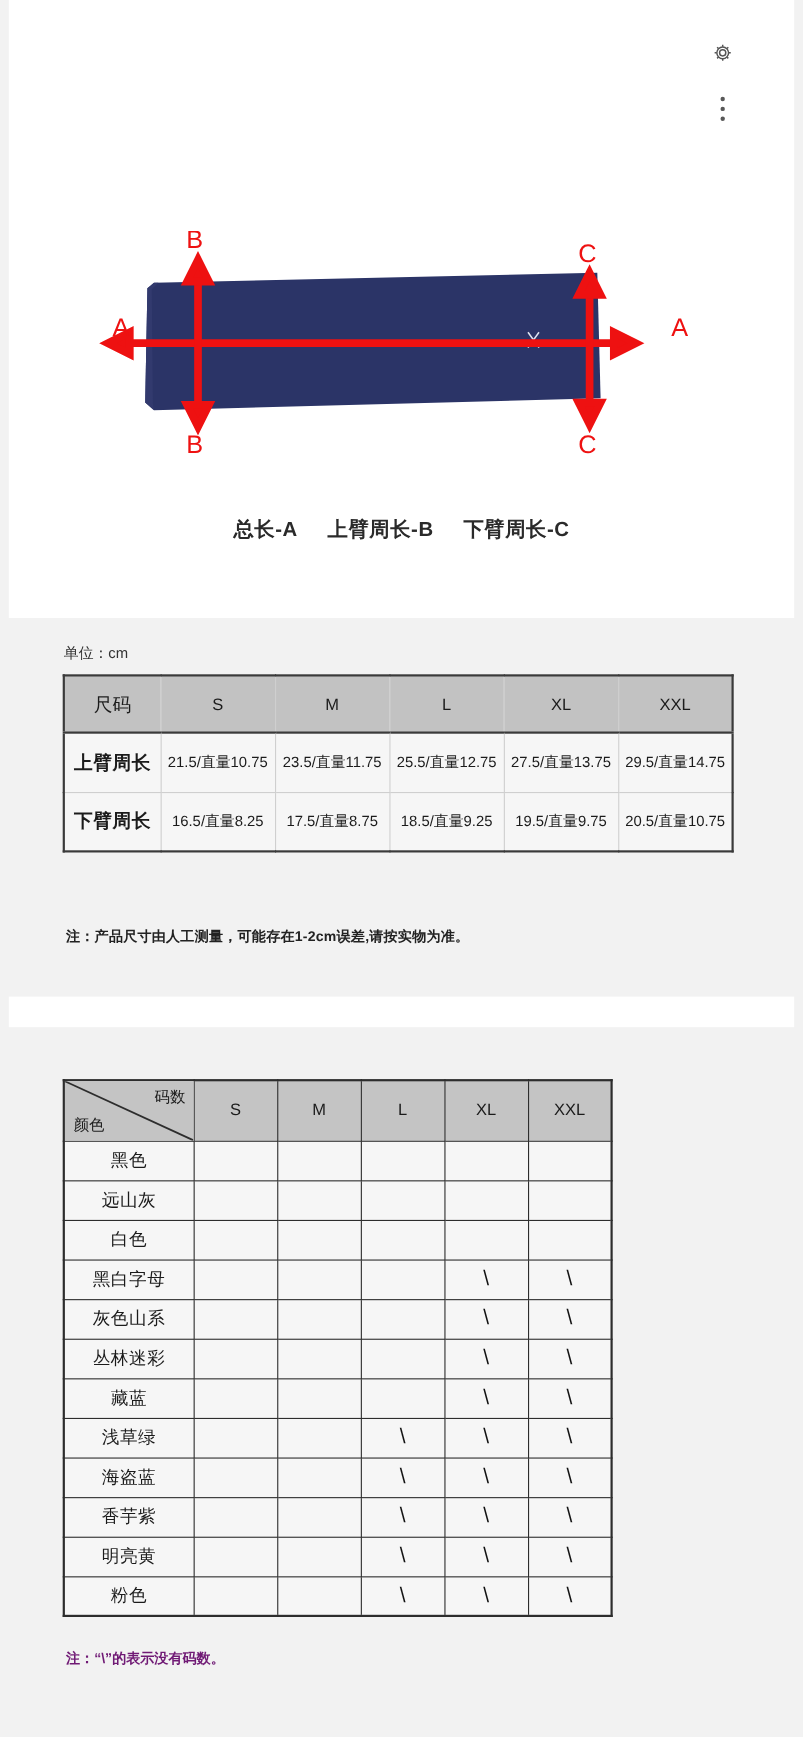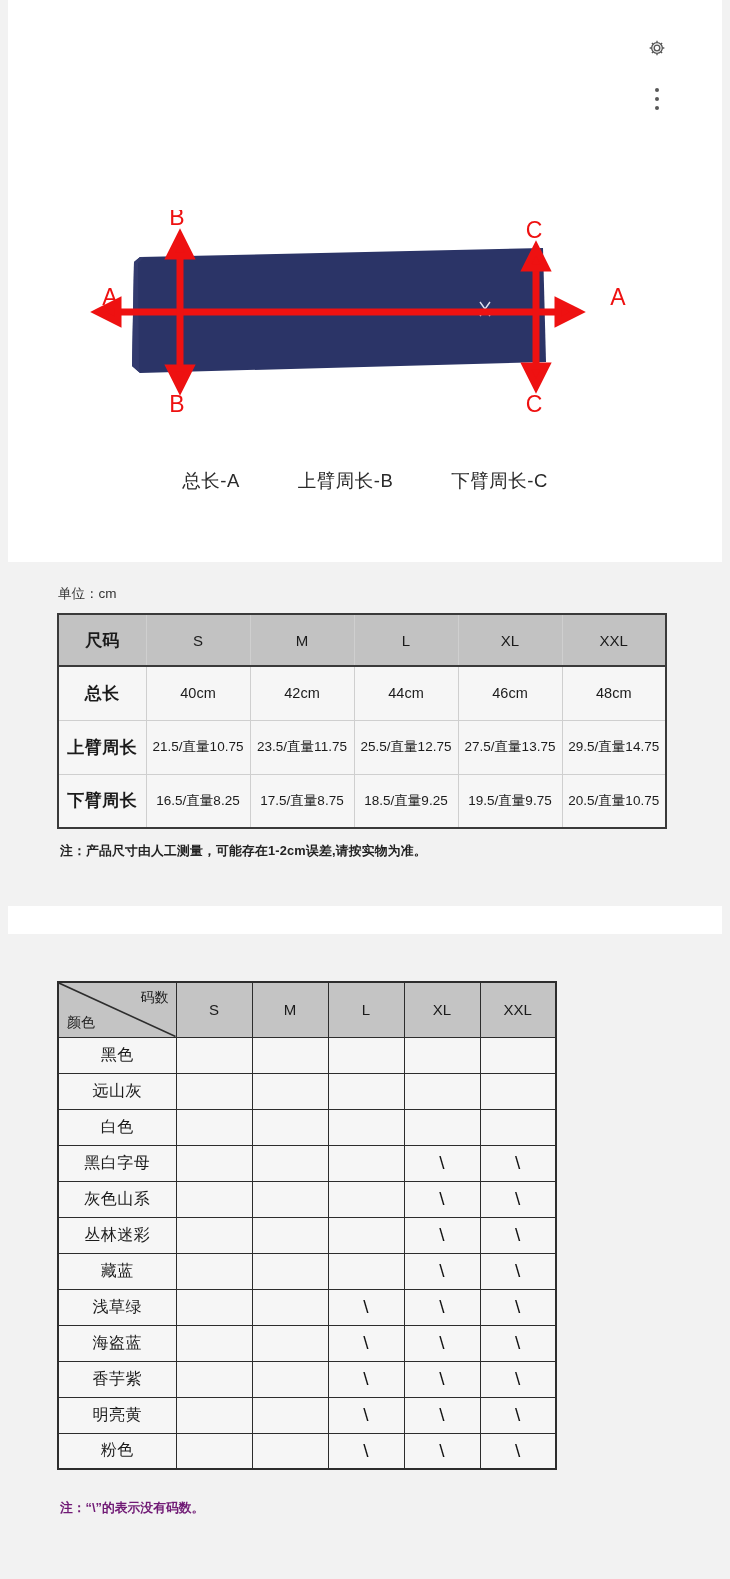--- a/index.html
+++ b/index.html
@@ -98,24 +98,25 @@
   }
   #illus svg { display: block; }
 
   .meas-labels {
     position: absolute;
     left: 0;
     right: 0;
     top: 468px;
     display: flex;
     justify-content: center;
-    gap: 58px;
+    gap: 27px;
     font-size: 18.5px;
     color: #2a2a2a;
     letter-spacing: 0.5px;
+    font-weight: bold;
   }
 
   
   .unit-note {
     position: absolute;
     left: 58px;
     top: 585px;
     font-size: 13.5px;
     color: #333333;
     text-align: right;
@@ -136,21 +137,21 @@
     vertical-align: middle;
     font-weight: normal;
     color: #1b1b1b;
   }
   table.sizes thead th {
     background: #c2c2c2;
     height: 52px;
     font-size: 15px;
     border-bottom: 2px solid #3a3a3a;
   }
-  table.sizes thead th.rowhdr { font-size: 17px; font-weight: 700; }
+  table.sizes thead th.rowhdr { font-size: 17px; font-weight: 400; }
   table.sizes tbody td { height: 54px; font-size: 14px; background: #f6f6f6; }
   table.sizes tbody td.rowhdr {
     font-size: 17px;
     font-weight: 700;
     background: #f6f6f6;
     letter-spacing: 0.5px;
   }
   table.sizes tbody td.val { font-size: 13.5px; white-space: nowrap; }
   table.sizes tbody td.val.big { font-size: 14.5px; }
   .col-first { width: 88px; }
@@ -300,28 +301,20 @@
       <tr>
         <th class="rowhdr col-first">尺码</th>
         <th>S</th>
         <th>M</th>
         <th>L</th>
         <th>XL</th>
         <th>XXL</th>
       </tr>
     </thead>
     <tbody>
-      <tr>
-        <td class="rowhdr col-first">总长</td>
-        <td class="val big">40cm</td>
-        <td class="val big">42cm</td>
-        <td class="val big">44cm</td>
-        <td class="val big">46cm</td>
-        <td class="val big">48cm</td>
-      </tr>
       <tr>
         <td class="rowhdr col-first">上臂周长</td>
         <td class="val">21.5/直量10.75</td>
         <td class="val">23.5/直量11.75</td>
         <td class="val">25.5/直量12.75</td>
         <td class="val">27.5/直量13.75</td>
         <td class="val">29.5/直量14.75</td>
       </tr>
       <tr>
         <td class="rowhdr col-first">下臂周长</td>

